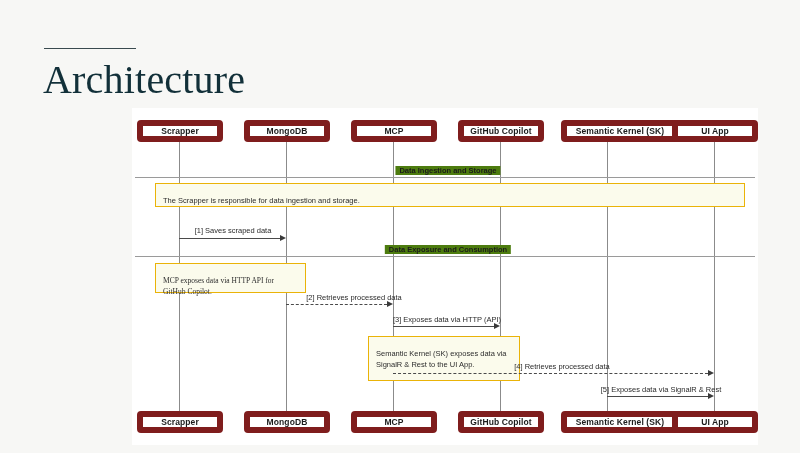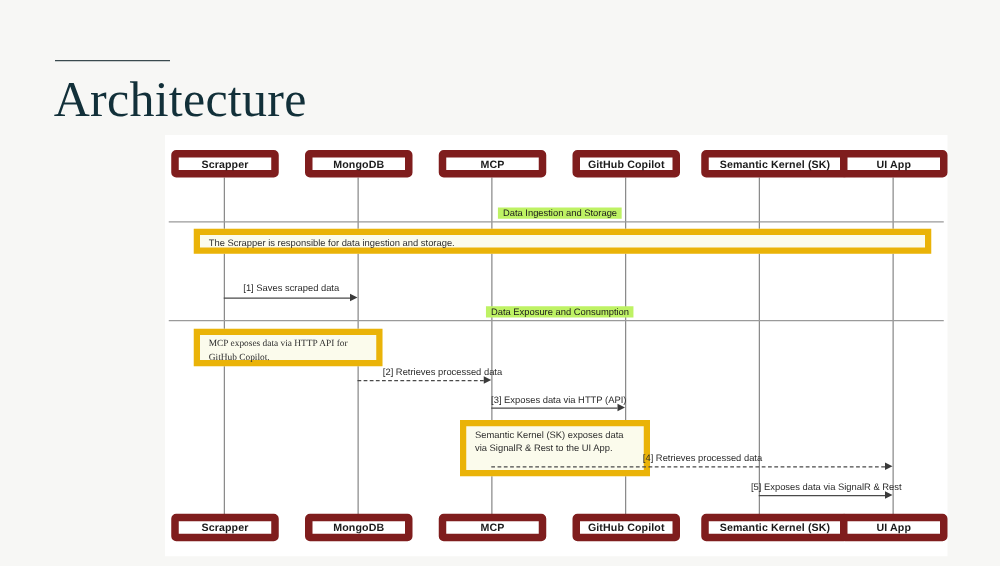--- a/index.html
+++ b/index.html
@@ -80,38 +80,38 @@
   .divider-line {
     position: absolute;
     left: 3px;
     width: 620px;
     height: 1px;
     background: #9a9a9a;
   }
   .divider-label {
     position: absolute;
     font-size: 7.5px;
-    font-weight: normal;
+    font-weight: bold;
     color: #1b1b1b;
     white-space: nowrap;
     transform: translateX(-50%);
-    background: #bef264;
+    background: #4d7c0f;
     padding: 0 4px;
   }
 
   
   .note {
     position: absolute;
     box-sizing: border-box;
     background: #fbfbec;
-    border: 5px solid #eab308;
+    border: 1px solid #eab308;
     color: #2d2d2d;
     font-size: 7.5px;
     line-height: 11px;
-    padding: 1px 7px;
+    padding: 11px 7px;
   }
 
   
   .msg-line {
     position: absolute;
     height: 0;
     border-top: 1.2px solid #4a4a4a;
   }
   .msg-line.dashed {
     border-top-style: dashed;

